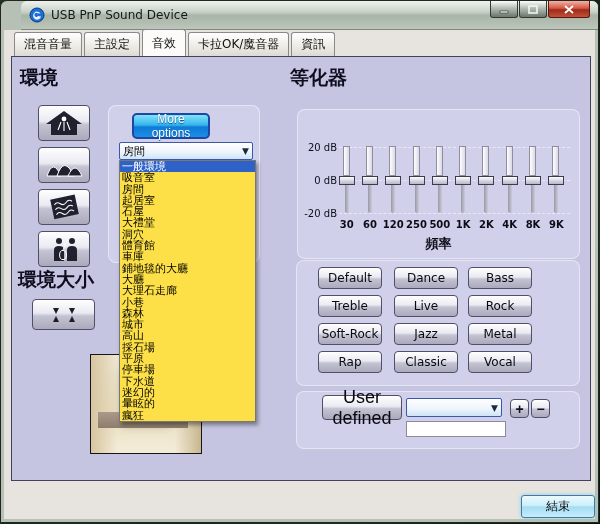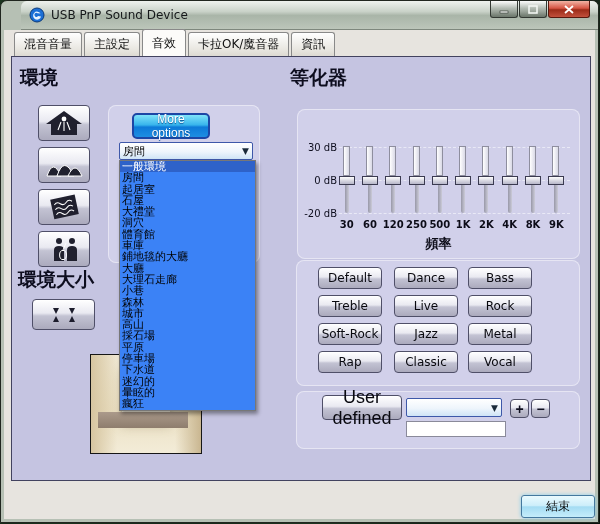--- a/index.html
+++ b/index.html
@@ -51,21 +51,21 @@
     border:2px solid #1d46a5; border-radius:5px; color:#fff; font-size:12px;
     background:linear-gradient(180deg,#7fe3f9 0%,#38b5ec 45%,#0d7ad8 55%,#1e8ee2 100%);
     display:flex; align-items:center; justify-content:center; text-shadow:0 1px 1px #064a90; }
   .combo { box-sizing:border-box; border:1px solid #3e58a9; border-radius:2px;
     background:linear-gradient(180deg,#ffffff 0%,#eef5fc 55%,#cfe4f6 100%);
     display:flex; align-items:center; justify-content:space-between; padding:0 3px;
     font-size:11px; color:#000; }
   .combo .arrow { font-size:9px; color:#1a2a3a; }
   .env-combo { position:absolute; left:107px; top:85px; width:134px; height:18px; }
   .env-list { position:absolute; left:107px; top:103px; width:135px; z-index:60;
-    background:#3b82f6; border:1px solid #777; box-shadow:2px 3px 4px rgba(0,0,0,.4);
+    background:#fde047; border:1px solid #777; box-shadow:2px 3px 4px rgba(0,0,0,.4);
     font-size:11px; }
   .option { height:11.3px; line-height:11.3px; padding-left:2px; white-space:nowrap; color:#000; overflow:hidden; }
   .option.selected { background:#2e62c9; color:#fff; }
   .size-heading { left:6px; top:210px; }
   .expand-btn { position:absolute; left:20px; top:242px; width:63px; height:31px; }
   .room { position:absolute; left:78px; top:297px; width:112px; height:100px;
     border:1px solid #161616; box-sizing:border-box; overflow:hidden;
     background:linear-gradient(180deg,#efe7d2 0%,#eadfc2 55%,#f3ecd8 100%); }
   .room .wall-l { position:absolute; left:0; top:0; bottom:0; width:24%;
     background:linear-gradient(90deg,#d6c5a0,rgba(239,231,210,0)); }
@@ -194,20 +194,21 @@
 
       <button class="more-options">More options</button>
 
       <div class="combo env-combo">
         <span>房間</span>
         <span class="arrow">▼</span>
       </div>
 
       <div class="env-list">
         <div class="option selected">一般環境</div>
+        <div class="option">吸音室</div>
         <div class="option">房間</div>
         <div class="option">起居室</div>
         <div class="option">石屋</div>
         <div class="option">大禮堂</div>
         <div class="option">洞穴</div>
         <div class="option">體育館</div>
         <div class="option">車庫</div>
         <div class="option">鋪地毯的大廳</div>
         <div class="option">大廳</div>
         <div class="option">大理石走廊</div>
@@ -239,21 +240,21 @@
         <div class="wall-l"></div>
         <div class="wall-r"></div>
         <div class="back"></div>
         <div class="beam"></div>
       </div>
 
       <div class="panel eq-panel">
         <div class="gridline" style="top:38px;"></div>
         <div class="gridline" style="top:71px;"></div>
         <div class="gridline" style="top:104px;"></div>
-        <div class="db-label" style="top:33px;">30 dB</div>
+        <div class="db-label" style="top:33px;">20 dB</div>
         <div class="db-label" style="top:66px;">0 dB</div>
         <div class="db-label" style="top:99px;">-20 dB</div>
         <div class="eq-sliders">
           <div class="slider">
               <div class="track"></div>
               <div class="thumb"></div>
               <div class="stem"></div>
             </div>
           <div class="slider">
               <div class="track"></div>

